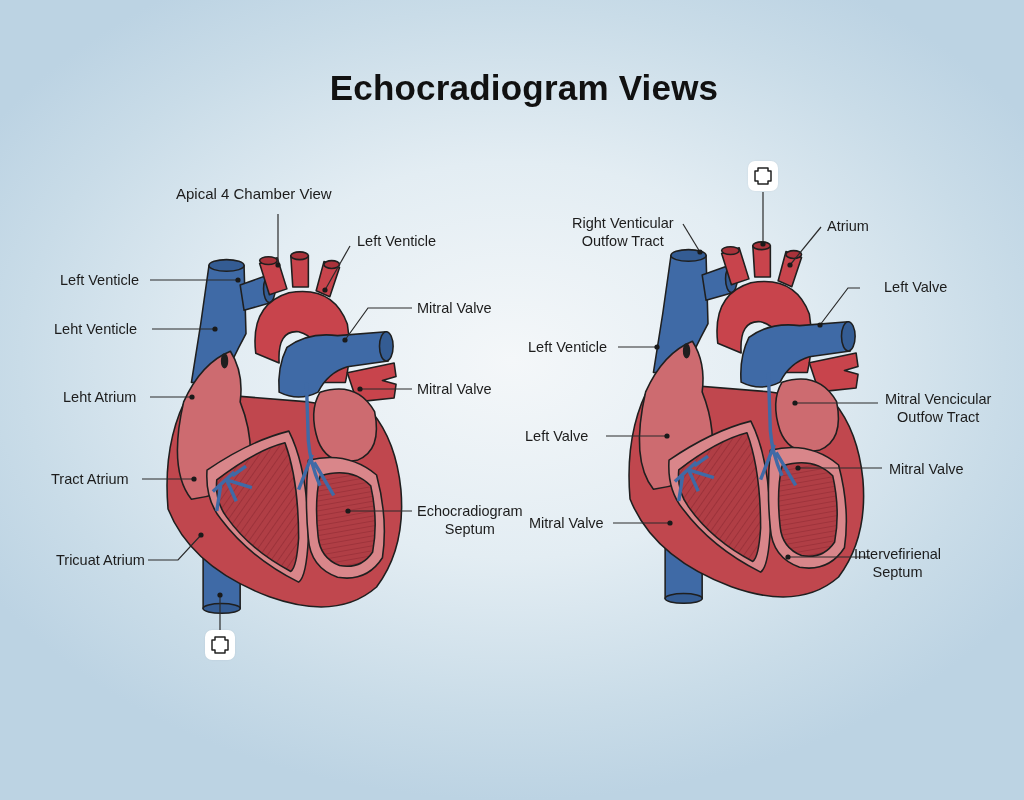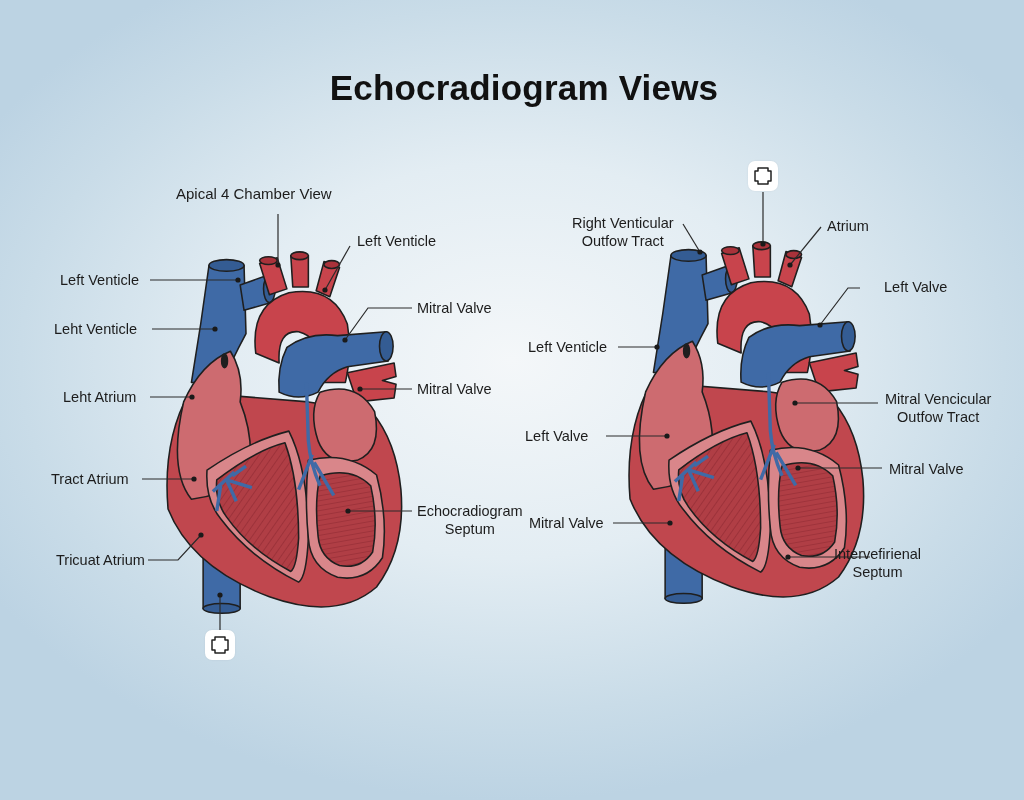--- a/index.html
+++ b/index.html
@@ -174,16 +174,16 @@
 <div class="label" style="left:827px;top:217px">Atrium</div>
 <div class="label" style="left:884px;top:278px">Left Valve</div>
 <div class="label" style="left:528px;top:338px">Left Venticle</div>
 <div class="label" style="left:525px;top:427px">Left Valve</div>
 <div class="label" style="left:529px;top:514px">Mitral Valve</div>
 <div class="label ml" style="left:885px;top:390px">
   <div>Mitral Vencicular</div>
   <div>Outfow Tract</div>
 </div>
 <div class="label" style="left:889px;top:460px">Mitral Valve</div>
-<div class="label ml" style="left:834px;top:545px">
+<div class="label ml" style="left:854px;top:545px">
   <div>Intervefirienal</div>
   <div>Septum</div>
 </div>
 
 </body></html>

